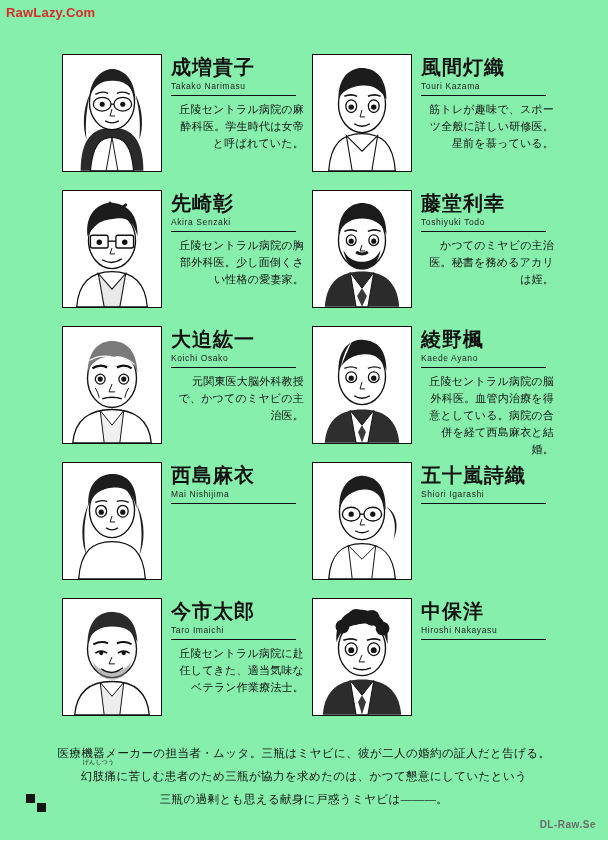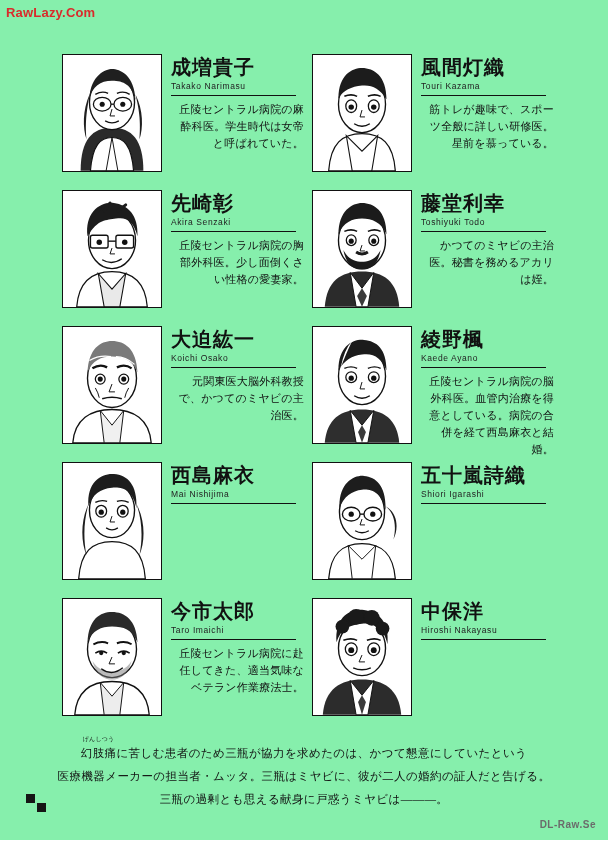--- a/index.html
+++ b/index.html
@@ -419,22 +419,22 @@
       <div class="info">
         <div class="jp-name">中保洋</div>
         <div class="romaji">Hiroshi Nakayasu</div>
         <div class="rule"></div>
       </div>
     </div>
 
   </div>
 
   <div class="footer">
+    <div class="footer-line">医療機器メーカーの担当者・ムッタ。三瓶はミヤビに、彼が二人の婚約の証人だと告げる。</div>
     <div class="footer-line"><span class="ruby-wrap"><span class="ruby">げんしつう</span><span>幻肢痛</span></span><span>に苦しむ患者のため三瓶が協力を求めたのは、かつて懇意にしていたという</span></div>
-    <div class="footer-line">医療機器メーカーの担当者・ムッタ。三瓶はミヤビに、彼が二人の婚約の証人だと告げる。</div>
     <div class="footer-line">三瓶の過剰とも思える献身に戸惑うミヤビは———。</div>
   </div>
 
   <div class="corner-marks">
     <span class="sq a"></span>
     <span class="sq b"></span>
   </div>
 
   <div class="watermark-bottom">DL-Raw.Se</div>
 

